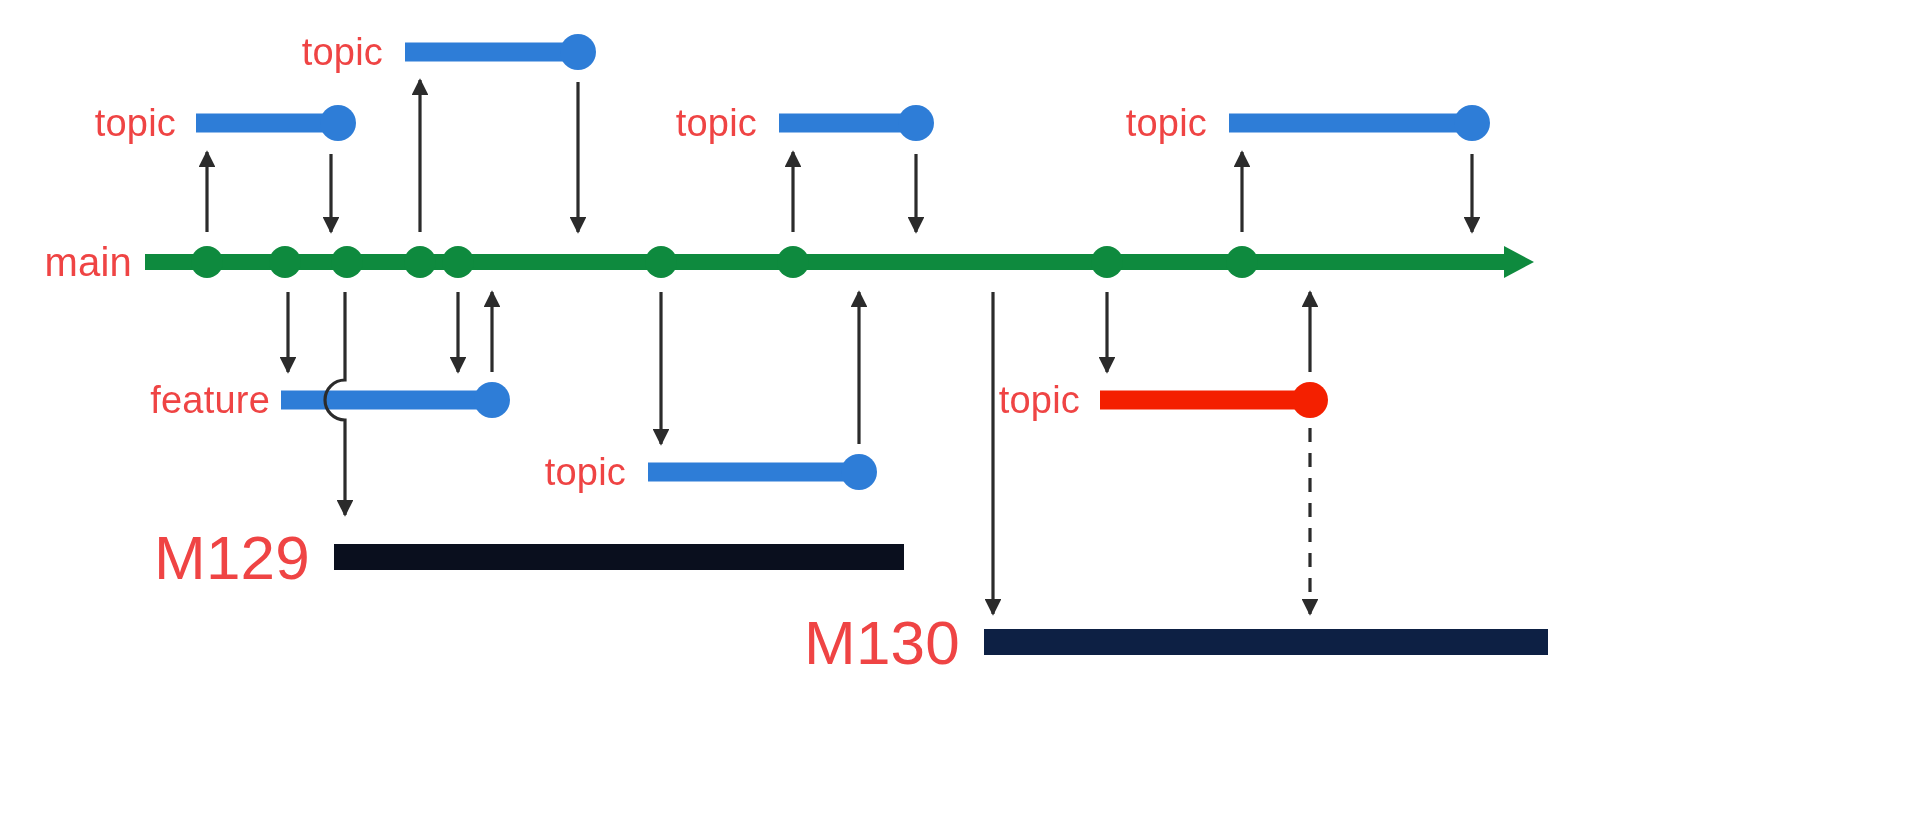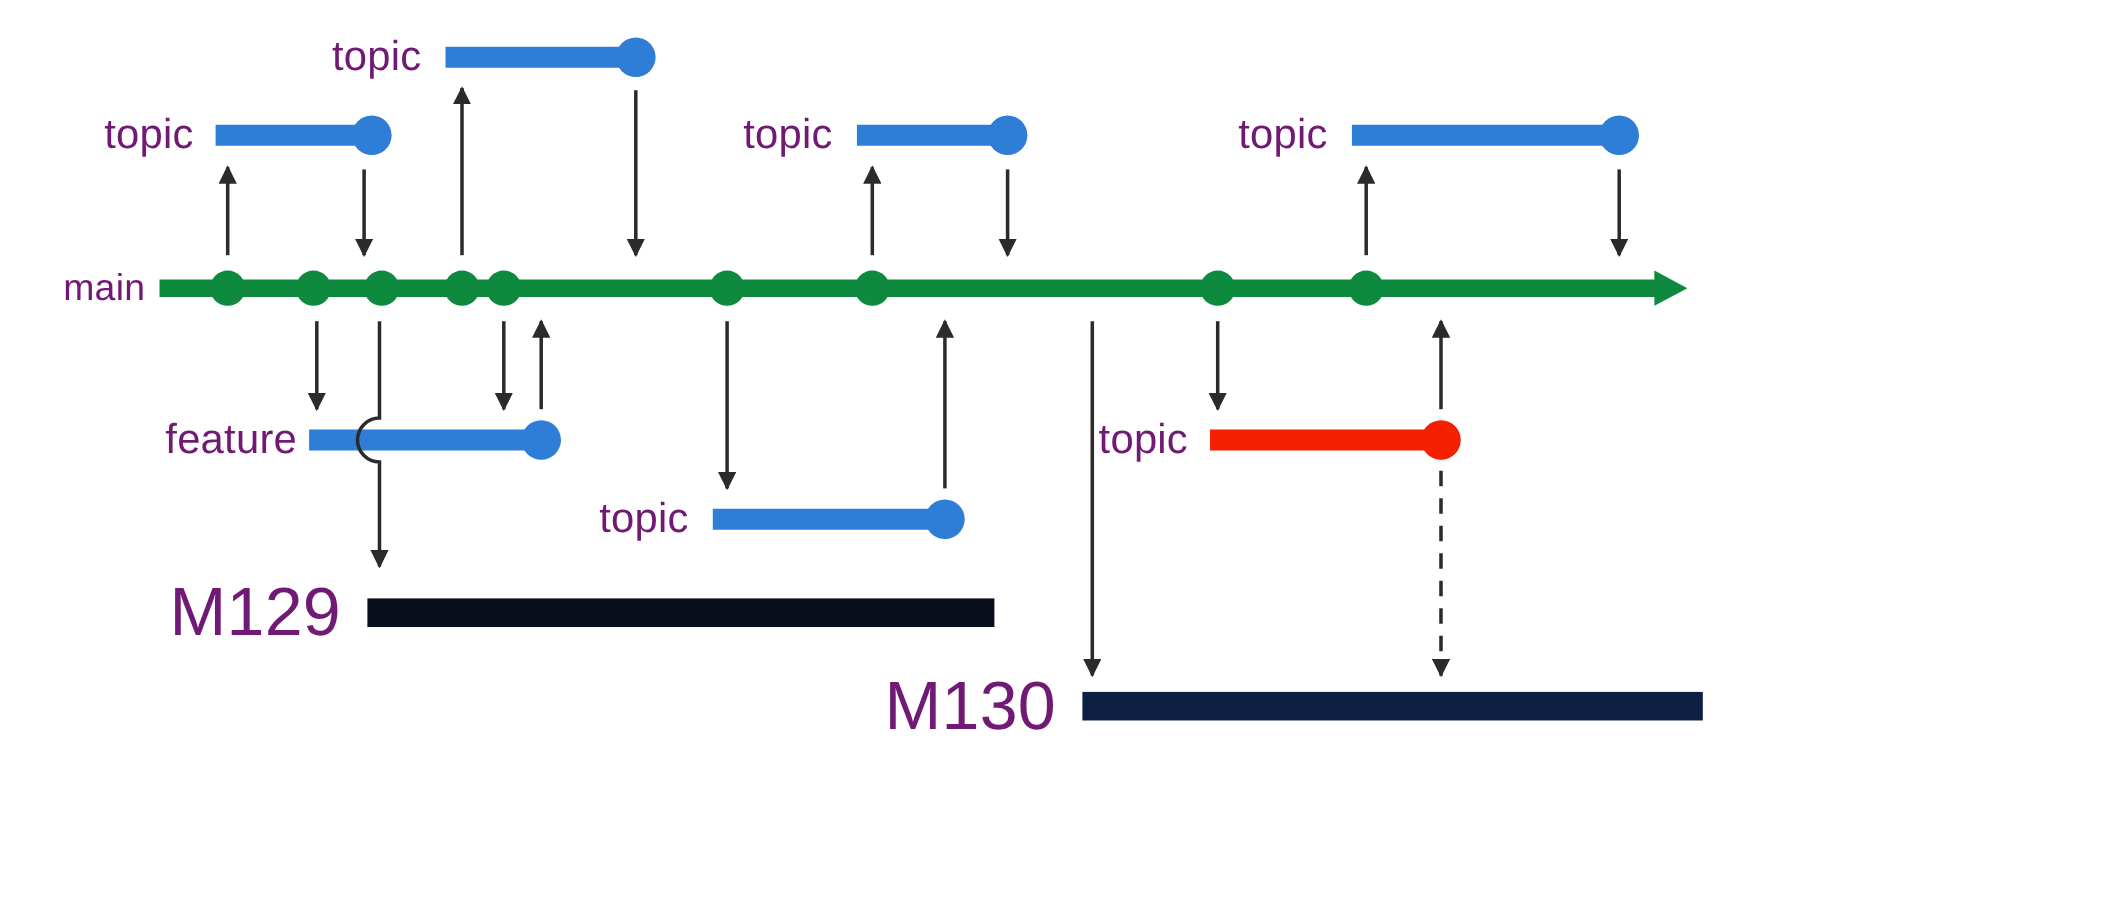--- a/index.html
+++ b/index.html
@@ -1,21 +1,21 @@
 <!DOCTYPE html>
 <html><head>
 <meta charset="utf-8">
 <style>
   html,body{margin:0;padding:0;background:#ffffff;}
   body{width:1920px;height:830px;overflow:hidden;font-family:"Liberation Sans",sans-serif;}
   #stage{position:relative;width:1920px;height:830px;background:#fff;}
   #stage svg{position:absolute;left:0;top:0;}
-  .lbl{position:absolute;font-family:"Liberation Sans",sans-serif;color:#701a75;white-space:nowrap;
+  .lbl{position:absolute;font-family:"Liberation Sans",sans-serif;color:#ef4444;white-space:nowrap;
        transform:translate(-100%,-50%);letter-spacing:.2px;}
-  .lbl.main{font-size:34px;text-align:right;}
+  .lbl.main{font-size:40px;text-align:right;}
   .lbl.branch{font-size:38px;}
   .lbl.mile{font-size:62px;}
 </style>
 </head>
 <body>
 
 <div id="stage">
   <svg id="canvas" width="1920" height="830" xmlns="http://www.w3.org/2000/svg">
       <defs>
         <marker id="ah" viewBox="0 0 10 10" refX="9" refY="5" markerWidth="5.2" markerHeight="5.2" orient="auto-start-reverse">

